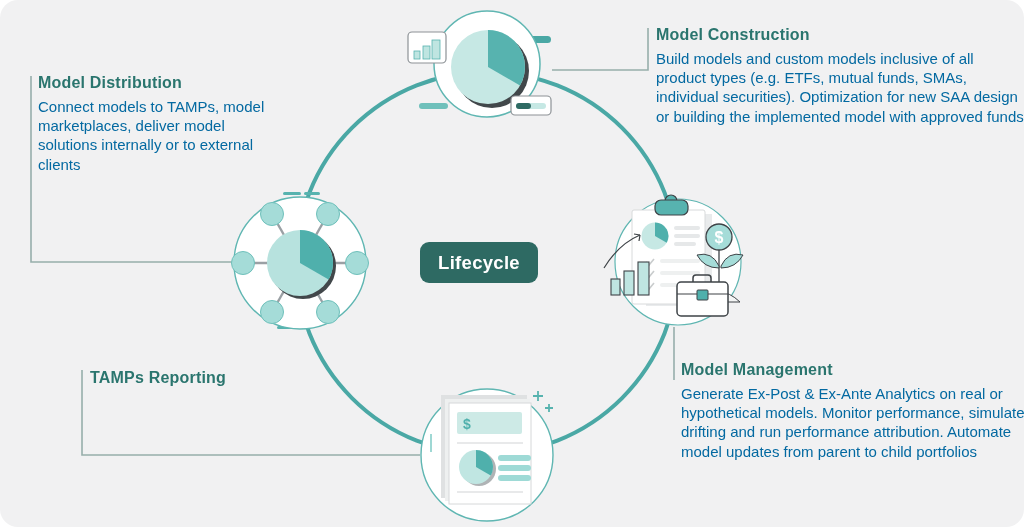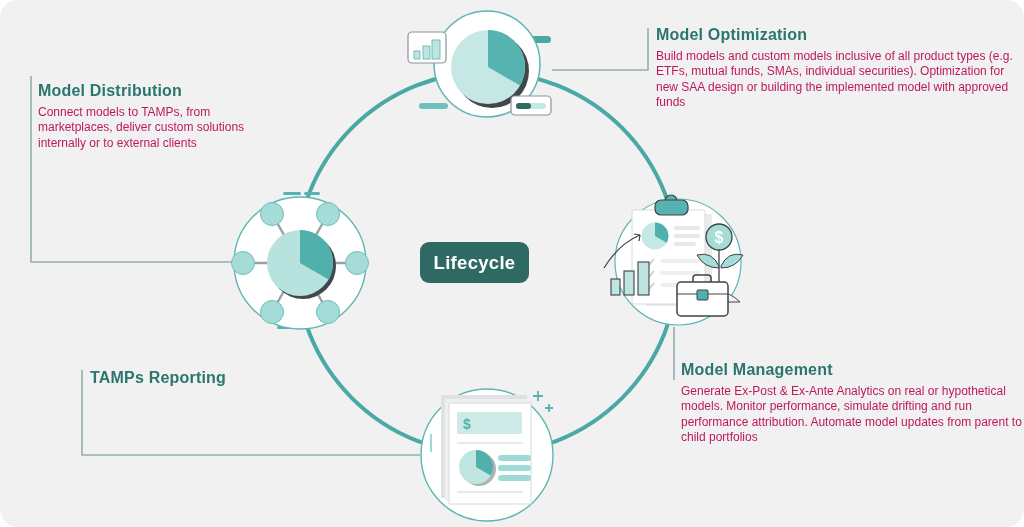--- a/index.html
+++ b/index.html
@@ -1,25 +1,25 @@
 <!DOCTYPE html>
 <html><head>
 <meta charset="utf-8">
 <style>
   html,body{margin:0;padding:0;background:#ffffff;font-family:"Liberation Sans",sans-serif;}
   .panel{position:relative;width:1024px;height:527px;background:#f1f1f2;border-radius:18px;overflow:hidden;}
   .diagram-svg{position:absolute;left:0;top:0;z-index:1;}
   .textblock{position:absolute;z-index:2;}
   .textblock h3{margin:0 0 5px 0;font-size:16px;font-weight:bold;color:#2a756e;letter-spacing:.2px;}
-  .textblock p{margin:0;font-size:12px;line-height:1.28;color:#be185d;}
+  .textblock p{margin:0;font-size:15px;line-height:1.28;color:#0369a1;}
   .tb-construction{left:656px;top:26px;width:368px;}
-  .tb-distribution{left:38px;top:74px;width:248px;margin-top:8px;}
+  .tb-distribution{left:38px;top:74px;width:248px;}
   .tb-management{left:681px;top:361px;width:345px;}
   .tb-reporting{left:90px;top:369px;width:252px;}
-  .lifecycle-btn{position:absolute;left:420px;top:242px;width:109px;height:41px;z-index:3;
+  .lifecycle-btn{position:absolute;left:420px;top:242px;width:118px;height:41px;z-index:3;
     background:#2e6a63;border-radius:9px;color:#ffffff;font-size:18.5px;font-weight:bold;
     display:flex;align-items:center;justify-content:center;letter-spacing:.3px;}
 </style>
 </head>
 <body>
 
 <div class="panel">
 
   <svg class="diagram-svg" width="1024" height="527" viewBox="0 0 1024 527">
 
@@ -151,27 +151,27 @@
           <rect x="498" y="475" width="33" height="6" rx="3"></rect>
         </g>
         <line x1="457" y1="492" x2="523" y2="492" stroke="#e0e2e3" stroke-width="1.5"></line>
       </g>
     </g>
   </svg>
 
   <div class="lifecycle-btn">Lifecycle</div>
 
   <div class="textblock tb-construction">
-    <h3>Model Optimization</h3>
+    <h3>Model Construction</h3>
     <p>Build models and custom models inclusive of all product types (e.g. ETFs, mutual funds, SMAs, individual securities). Optimization for new SAA design or building the implemented model with approved funds</p>
   </div>
 
   <div class="textblock tb-distribution">
     <h3>Model Distribution</h3>
-    <p>Connect models to TAMPs, from marketplaces, deliver custom solutions internally or to external clients</p>
+    <p>Connect models to TAMPs, model marketplaces, deliver model solutions internally or to external clients</p>
   </div>
 
   <div class="textblock tb-management">
     <h3>Model Management</h3>
     <p>Generate Ex-Post &amp; Ex-Ante Analytics on real or hypothetical models. Monitor performance, simulate drifting and run performance attribution. Automate model updates from parent to child portfolios</p>
   </div>
 
   <div class="textblock tb-reporting">
     <h3>TAMPs Reporting</h3>
   </div>

